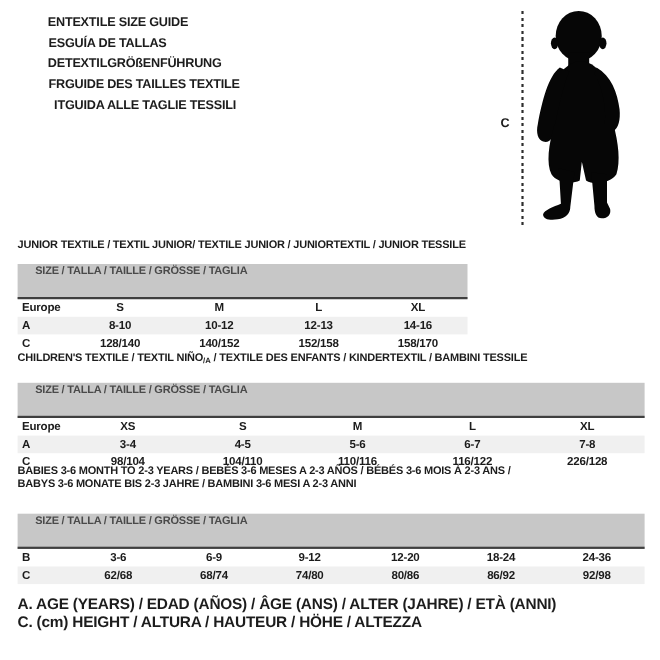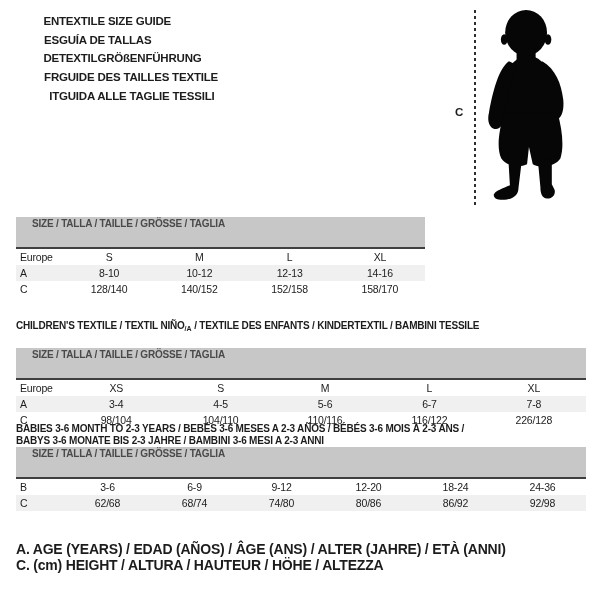--- a/index.html
+++ b/index.html
@@ -36,31 +36,31 @@
   .baby-svg{left:484px;top:8px;width:88px;height:200px;color:var(--silhouette);}
 
   
   .tblock{left:16px;}
   .t1{top:217px;width:409px;}
   .t2{top:320px;width:570px;}
   .t3{top:423px;width:570px;}
   .tbl-title{font-size:10px;font-weight:bold;line-height:12px;white-space:nowrap;}
   .t1 .tbl-title{margin-bottom:11px;}
   .t2 .tbl-title{margin-bottom:13px;}
-  .t3 .tbl-title{}
+  .t3 .tbl-title{margin-bottom:20px;}
   .tbl-title sub{font-size:7px;vertical-align:-2px;letter-spacing:0;}
   .size-bar{
     height:32px;background:var(--size-bar-bg);
     border-bottom:2px solid var(--size-bar-border);
     font-size:10px;color:var(--size-bar-text);
     line-height:14px;padding-left:16px;white-space:nowrap;font-weight:bold;
   }
   .trow{display:flex;height:16px;font-size:10.5px;line-height:16px;}
   .trow.shaded{background:var(--row-shade);}
-  .tcell{flex:1;text-align:center;white-space:nowrap;}
+  .tcell{flex:1;text-align:center;white-space:nowrap;font-weight:bold;}
   .tcell.label{flex:0 0 48px;text-align:left;padding-left:4px;}
 
   
   .notes{top:542px;left:16px;font-size:14px;font-weight:bold;line-height:15.6px;}
   .note-line{white-space:nowrap;}
 </style>
 </head>
 <body>
 
 <div class="abs lang-list">
@@ -97,20 +97,21 @@
     <ellipse cx="45" cy="92" rx="28" ry="42"></ellipse>
     <path d="M25,56 C14,64 8,88 4,110 C2,118 4,126 10,127 C16,128 19,122 20,114 C23,96 28,74 34,60 Z"></path>
     <path d="M60,56 C74,64 80,80 82,96 C83,106 81,114 76,117 C71,119 67,115 68,108 C69,96 67,78 58,62 Z"></path>
     <path d="M20,110 C14,130 12,148 17,158 C22,166 36,168 44,164 L46,146 L50,164 C58,169 74,166 79,158 C83,146 81,128 76,110 Z"></path>
     <path d="M24,152 L26,186 C19,189 10,192 9,196 C9,201 15,202 23,201 C31,200 35,195 35,189 L39,156 Z"></path>
     <path d="M55,156 L58,188 C58,195 60,200 65,200 C71,200 74,196 73,191 L70,185 L70,158 Z"></path>
   </g>
 </svg>
 
 <div class="abs tblock t1">
+  <div class="tbl-title">JUNIOR TEXTILE / TEXTIL JUNIOR/ TEXTILE JUNIOR / JUNIORTEXTIL / JUNIOR TESSILE</div>
   <div class="size-bar">SIZE / TALLA / TAILLE / GRÖSSE / TAGLIA</div>
   <div class="trow">
     <div class="tcell label">Europe</div>
     <div class="tcell">S</div>
     <div class="tcell">M</div>
     <div class="tcell">L</div>
     <div class="tcell">XL</div>
   </div>
   <div class="trow shaded">
     <div class="tcell label">A</div>

